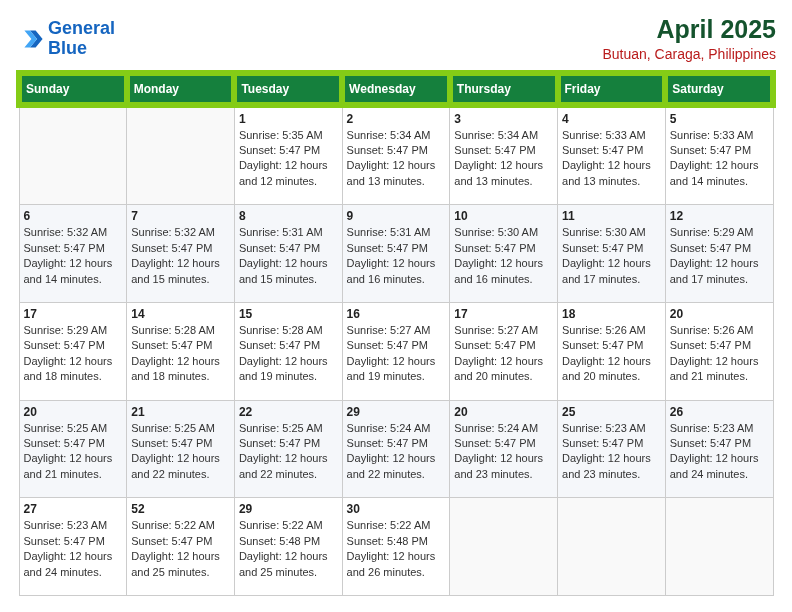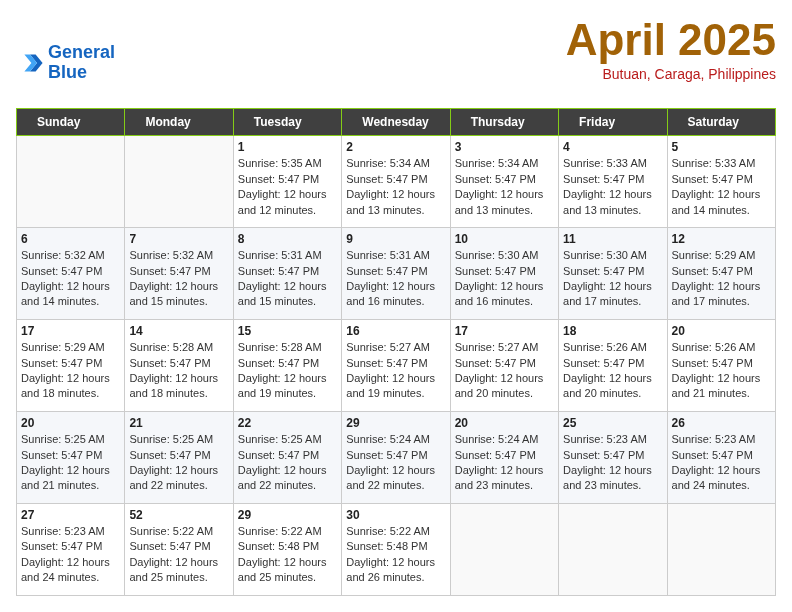--- a/index.html
+++ b/index.html
@@ -14,22 +14,22 @@
     .page {
       width: 792px;
       height: 612px;
       padding: 16px;
       display: flex;
       flex-direction: column;
     }
     .header {
       display: flex;
       justify-content: space-between;
-      align-items: flex-end;
-      margin-bottom: 26px;
+      align-items: center;
+      margin-bottom: 8px;
       gap: 43px;
     }
     .logo {
       display: flex;
       align-items: center;
       gap: 4px;
     }
     .logo-text {
       font-size: 18px;
       font-weight: bold;
@@ -40,45 +40,45 @@
       color: #1565c0;
     }
     .logo-icon {
       width: 28px;
       height: 28px;
     }
     .title-block {
       text-align: right;
     }
     .main-title {
-      font-size: 44px;
-      font-weight: bold;
-      color: #a16207;
+      font-size: 25px;
+      font-weight: bold;
+      color: #14532d;
       line-height: 1.1;
     }
     .subtitle {
       font-size: 14px;
       color: #b91c1c;
       margin-top: 2px;
     }
     .calendar {
       flex: 1;
       border: 1px solid #ccc;
       border-collapse: collapse;
       width: 100%;
       table-layout: fixed;
     }
     .calendar th {
-      background: #404040;
+      background: #15803d;
       color: #fff;
-      padding: 6px 20px;
+      padding: 6px 4px;
       text-align: left;
       font-size: 12px;
       font-weight: bold;
-      border: 1px solid #84cc16;
+      border: 6px solid #84cc16;
     }
     .calendar td {
       border: 1px solid #ccc;
       vertical-align: top;
       padding: 4px;
       height: 80px;
       background: #fff;
     }
     .calendar td.empty {
       background: #f9f9f9;

